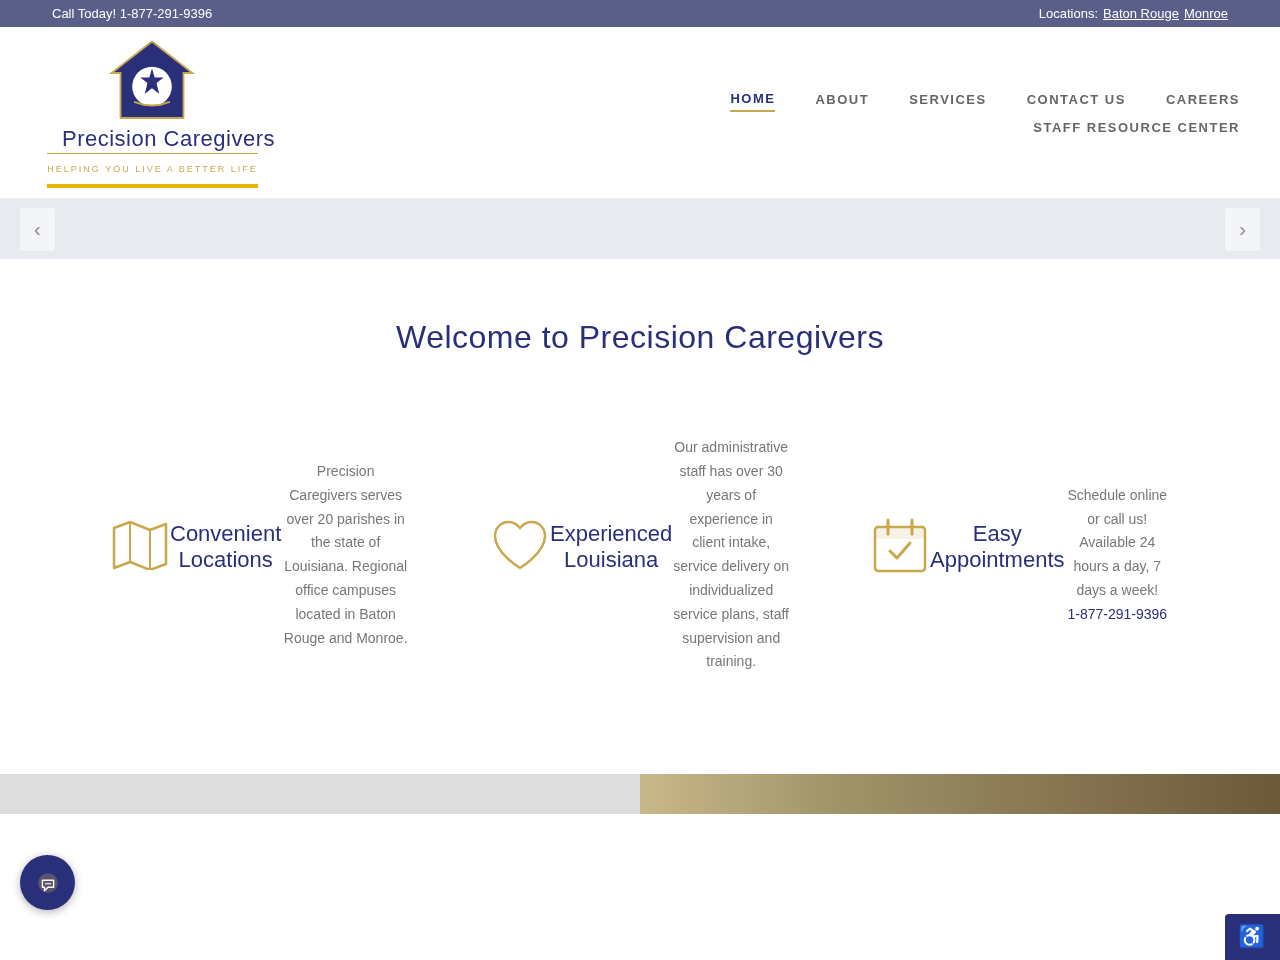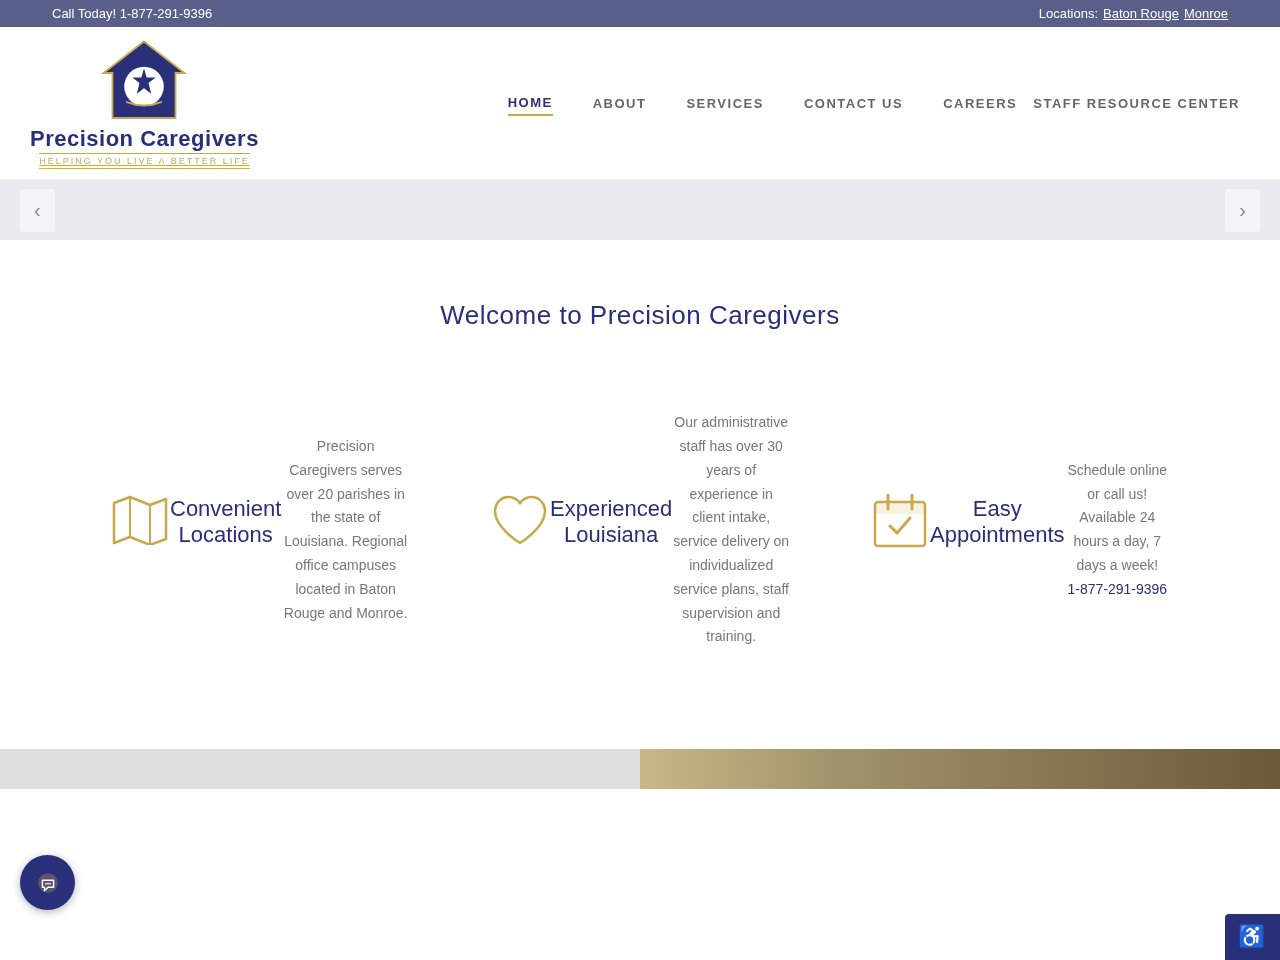--- a/index.html
+++ b/index.html
@@ -39,42 +39,44 @@
       flex-direction: column;
       align-items: center;
     }
     .logo-icon {
       width: 90px;
       height: 90px;
     }
     .logo-text {
       color: #2a2f7a;
       font-size: 22px;
-      font-weight: 700;
+      font-weight: 400;
       letter-spacing: 0.5px;
       line-height: 1.1;
       text-align: center;
+      margin-left: 32px;
     }
     .logo-tagline {
       color: #c9a84c;
       font-size: 9px;
       letter-spacing: 2px;
       text-transform: uppercase;
       text-align: center;
       border-top: 1px solid #c9a84c;
-      border-bottom: 1px solid #eab308;
-      padding: 2px 0;
+      border-bottom: 4px solid #eab308;
+      padding: 10px 0;
       margin-top: 2px;
-      text-decoration: underline;
     }
 
     
     .nav {
       display: flex;
-      gap: 16px;
+      flex-direction: column;
+      align-items: flex-end;
+      gap: 4px;
     }
     .nav-top {
       display: flex;
       gap: 40px;
       align-items: center;
     }
     .nav-bottom {
       display: flex;
       gap: 40px;
       align-items: center;
@@ -113,21 +115,21 @@
       color: #888;
       border-radius: 2px;
     }
 
     
     .welcome-section {
       text-align: center;
       padding: 60px 40px 20px;
     }
     .welcome-title {
-      font-size: 26px;
+      font-size: 32px;
       font-weight: 300;
       color: #2a2f7a;
       letter-spacing: 0.5px;
     }
 
     
     .features-row {
       display: flex;
       justify-content: center;
       gap: 0;

